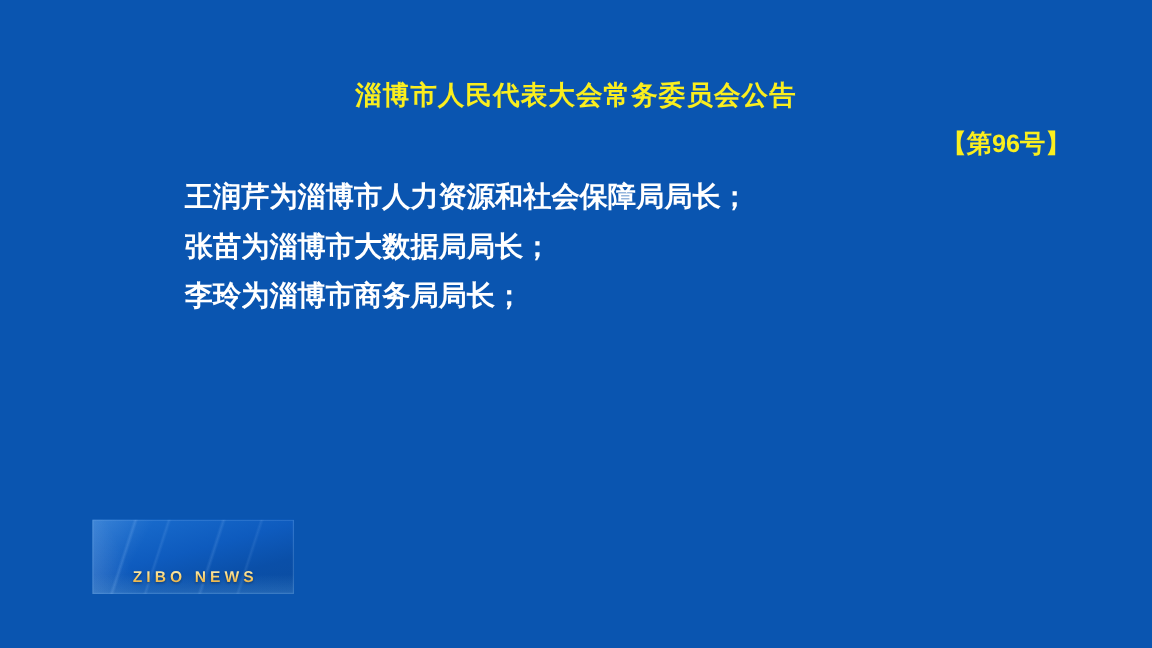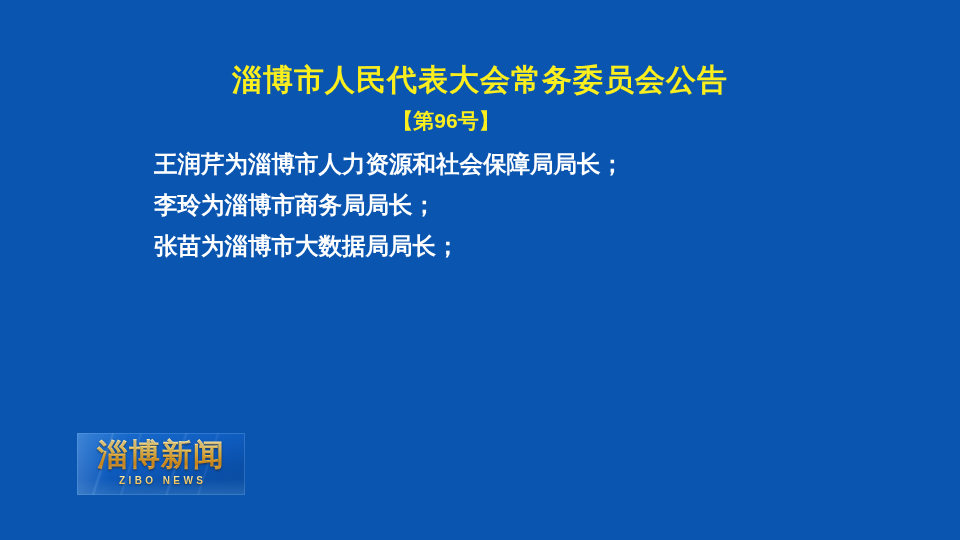--- a/index.html
+++ b/index.html
@@ -20,33 +20,33 @@
     overflow: hidden;
   }
 
   
   #announcement-title {
     position: absolute;
     top: 60px;
     left: 0;
     width: 960px;
     text-align: center;
-    font-size: 30px;
+    font-size: 22px;
     font-weight: bold;
     line-height: 40px;
     letter-spacing: 1px;
     color: #FAEE1E;
     white-space: nowrap;
   }
   #announcement-number {
     position: absolute;
     top: 106px;
     left: 0;
     width: 892px;
-    text-align: center;
+    text-align: right;
     font-size: 21px;
     font-weight: bold;
     line-height: 30px;
     color: #FAEE1E;
     white-space: nowrap;
   }
 
   
   #body-block {
     position: absolute;
@@ -121,21 +121,21 @@
     -webkit-text-fill-color: transparent;
     text-shadow: 0 1px 0 rgba(90,50,0,0.25);
     filter: drop-shadow(0 1px 1px rgba(0,0,0,0.35));
   }
   #station-logo-en {
     position: absolute;
     left: 0;
     top: 41px;
     width: 168px;
     text-align: center;
-    font-size: 10px;
+    font-size: 13px;
     font-weight: bold;
     line-height: 14px;
     letter-spacing: 3.4px;
     text-indent: 3.4px;
     white-space: nowrap;
     background: linear-gradient(180deg, #FFF4BE 0%, #FAD06A 50%, #E2A233 100%);
     -webkit-background-clip: text;
     background-clip: text;
     color: transparent;
     -webkit-text-fill-color: transparent;
@@ -149,24 +149,23 @@
 
   <div id="announcement-title">淄博市人民代表大会常务委员会公告</div>
 
   <div id="announcement-number">【第96号】</div>
 
   <div id="body-block">
 
 
     <ul id="appointment-list">
       <li>王润芹为淄博市人力资源和社会保障局局长；</li>
+      <li>张苗为淄博市大数据局局长；</li>
       <li>李玲为淄博市商务局局长；</li>
-      <li>张苗为淄博市大数据局局长；</li>
     </ul>
 
   </div>
 
   <div id="station-logo">
-    <div id="station-logo-cn">淄博新闻</div>
     <div id="station-logo-en">ZIBO NEWS</div>
   </div>
 
 </div>
 
 </body></html>

